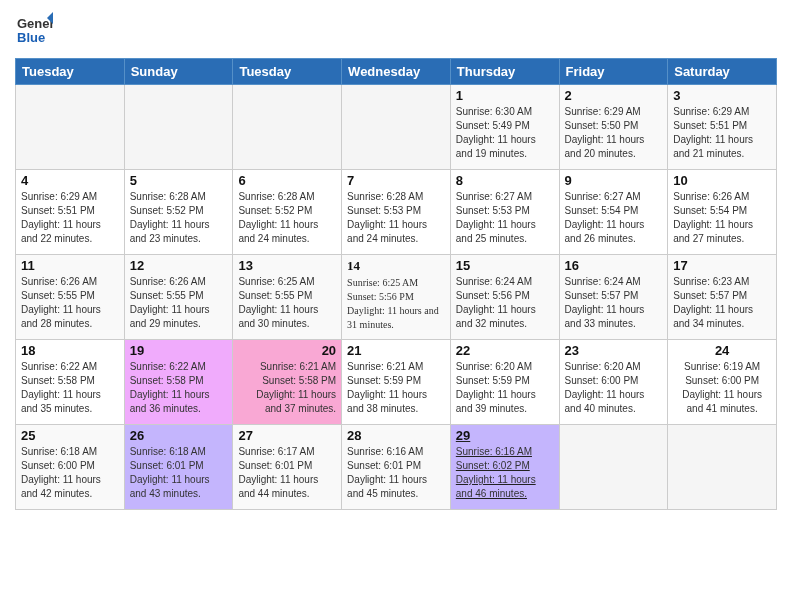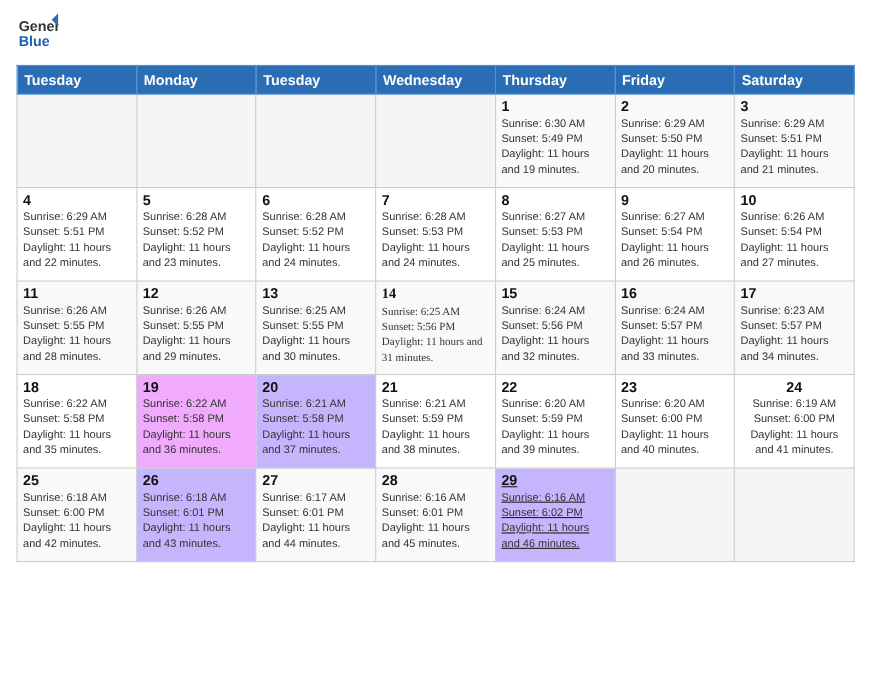--- a/index.html
+++ b/index.html
@@ -100,21 +100,21 @@
     <div class="title-area">
       <div class="month-year"></div>
       <div class="location"></div>
     </div>
   </div>
 
   <table class="calendar">
     <thead>
       <tr>
       <th>Tuesday</th>
-          <th>Monday</th>
+          <th>Sunday</th>
           <th>Tuesday</th>
           <th>Wednesday</th>
           <th>Thursday</th>
           <th>Friday</th>
           <th>Saturday</th>
         </tr>
     </thead>
     <tbody id="calendar-body">
     <tr>
           <td class="empty-cell"></td>
@@ -234,21 +234,21 @@
             <div class="day-info" style="white-space: pre-line;">Sunrise: 6:22 AM
 Sunset: 5:58 PM
 Daylight: 11 hours and 35 minutes.</div>
           </td>
           <td style="background: #f0abfc;">
             <div class="day-num">19</div>
             <div class="day-info" style="white-space: pre-line;">Sunrise: 6:22 AM
 Sunset: 5:58 PM
 Daylight: 11 hours and 36 minutes.</div>
           </td>
-          <td style="background: #c4b5fd;">
+          <td style="background: #f9a8d4; text-align: right;">
             <div class="day-num">20</div>
             <div class="day-info" style="white-space: pre-line;">Sunrise: 6:21 AM
 Sunset: 5:58 PM
 Daylight: 11 hours and 37 minutes.</div>
           </td>
           <td style="background: rgb(255, 255, 255);">
             <div class="day-num">21</div>
             <div class="day-info" style="white-space: pre-line;">Sunrise: 6:21 AM
 Sunset: 5:59 PM
 Daylight: 11 hours and 38 minutes.</div>

